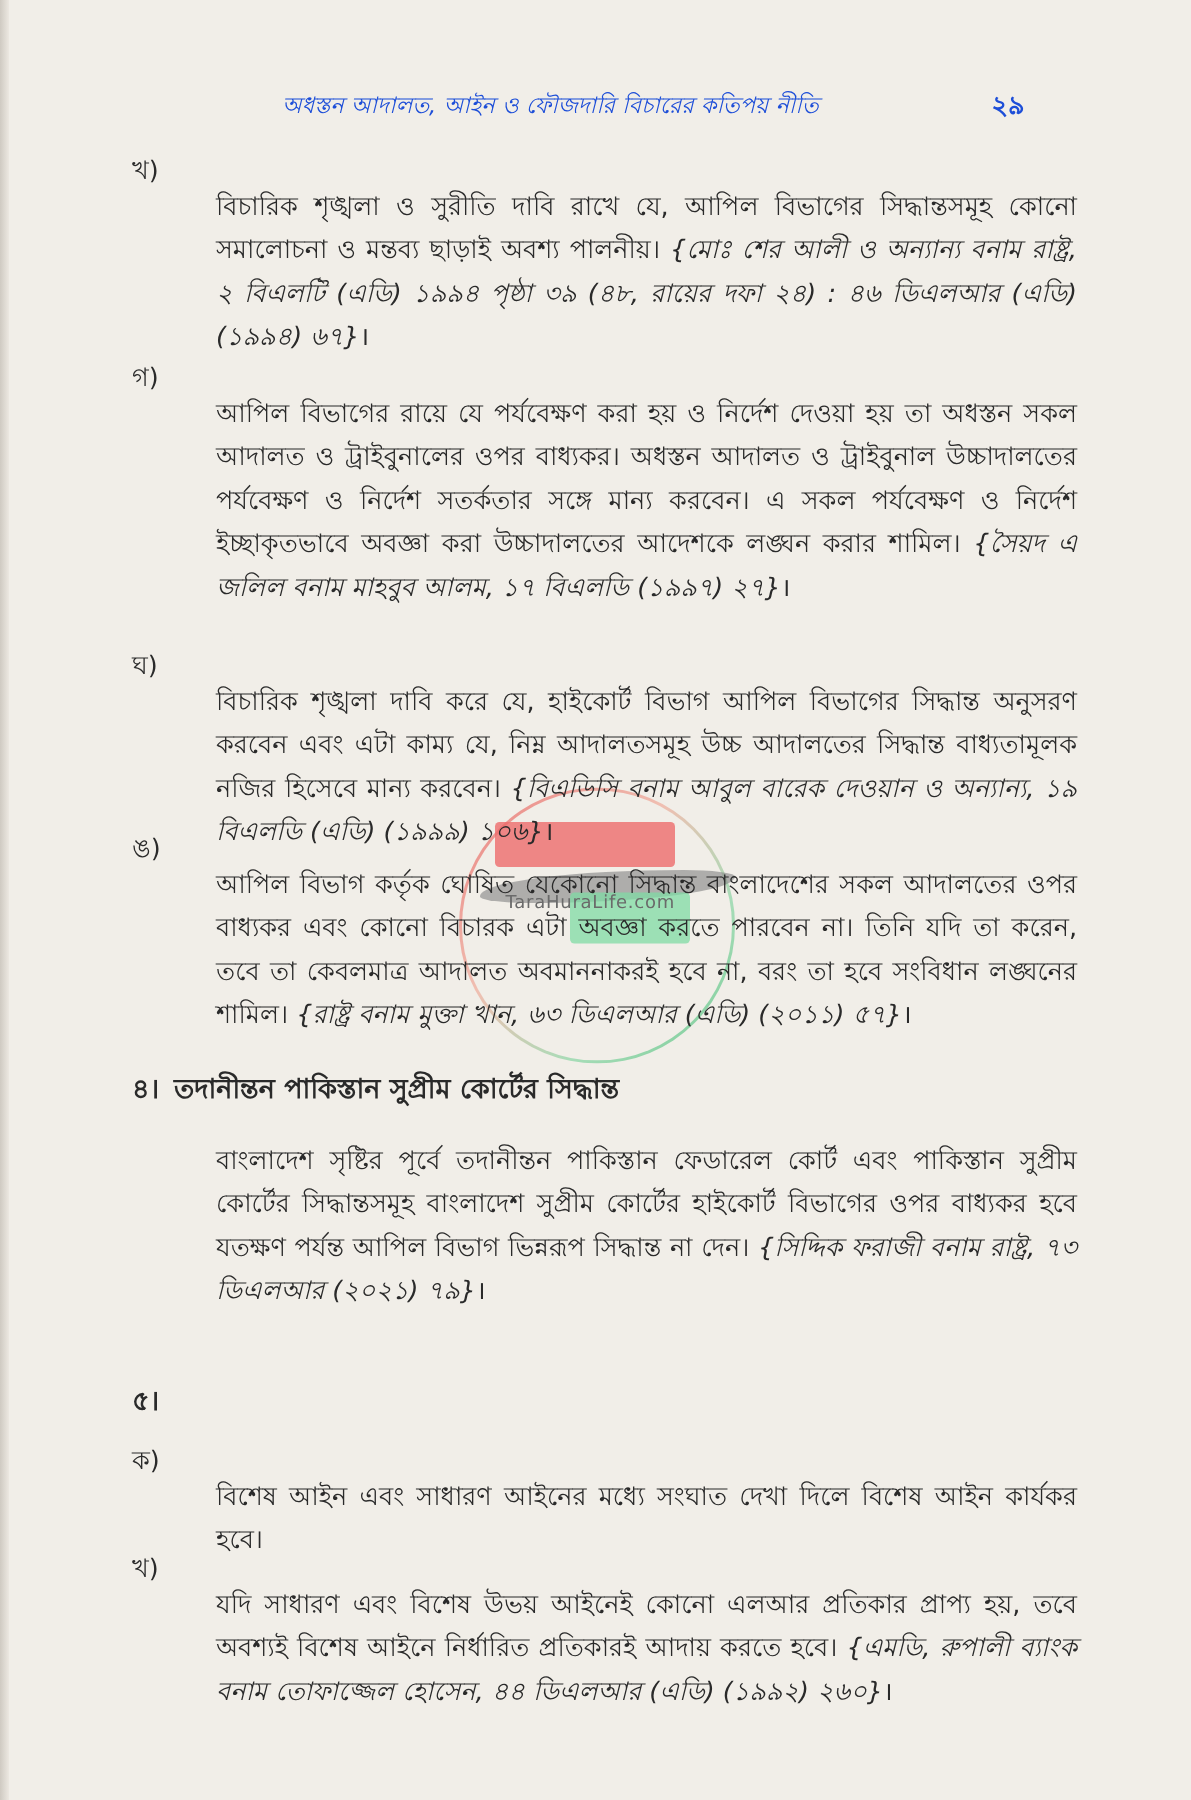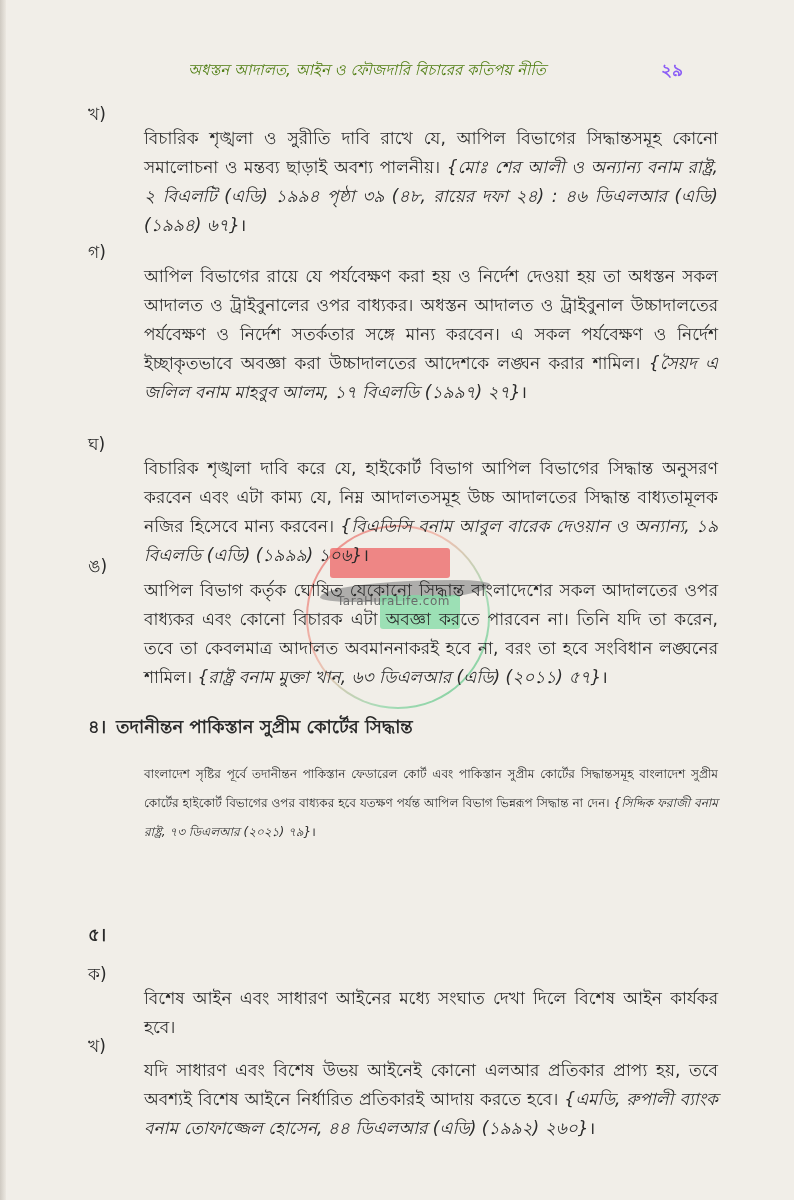--- a/index.html
+++ b/index.html
@@ -12,25 +12,25 @@
   }
   .page-edge {
     position: absolute; left: 0; top: 0; width: 6px; height: 1200px;
     background: linear-gradient(to right, #cfcac2, #ece8e1);
   }
   .running-head {
     position: absolute; top: 58px; left: 0; width: 794px; height: 24px;
   }
   .running-title {
     position: absolute; left: 188px; top: 0;
-    font-size: 15px; color: #4d7c0f; font-style: italic;
+    font-size: 15px; color: #1d4ed8; font-style: italic;
   }
   .page-number {
     position: absolute; left: 661px; top: -1px;
-    font-size: 17px; color: #8b5cf6; font-weight: bold;
+    font-size: 17px; color: #1d4ed8; font-weight: bold;
   }
   .content { position: absolute; left: 0; top: 0; width: 794px; }
   .item {
     position: absolute; left: 88px; width: 630px;
     font-size: 17px; line-height: 29px;
   }
   .item .marker {
     position: absolute; left: 0; top: 0; width: 50px;
   }
   .item .body {
@@ -38,21 +38,21 @@
   }
   .item .cite { font-style: italic; }
   .heading {
     position: absolute; left: 88px; width: 630px;
     font-size: 18px; font-weight: bold; line-height: 30px;
   }
   .heading .marker { position: absolute; left: 0; top: 0; }
   .heading .title { margin-left: 28px; }
   .para {
     position: absolute; left: 144px; width: 574px;
-    font-size: 12px; line-height: 29px; text-align: justify;
+    font-size: 17px; line-height: 29px; text-align: justify;
   }
   .para .cite { font-style: italic; }
   .watermark {
     position: absolute; left: 306px; top: 525px; width: 180px; height: 180px;
     border-radius: 50%;
     border: 2px solid transparent;
     background:
       linear-gradient(#f1eee8, #f1eee8) padding-box,
       linear-gradient(135deg, #e85a5a, #f0b0a0 40%, #8fd7a8 70%, #4cbf7a) border-box;
     opacity: 0.75;

